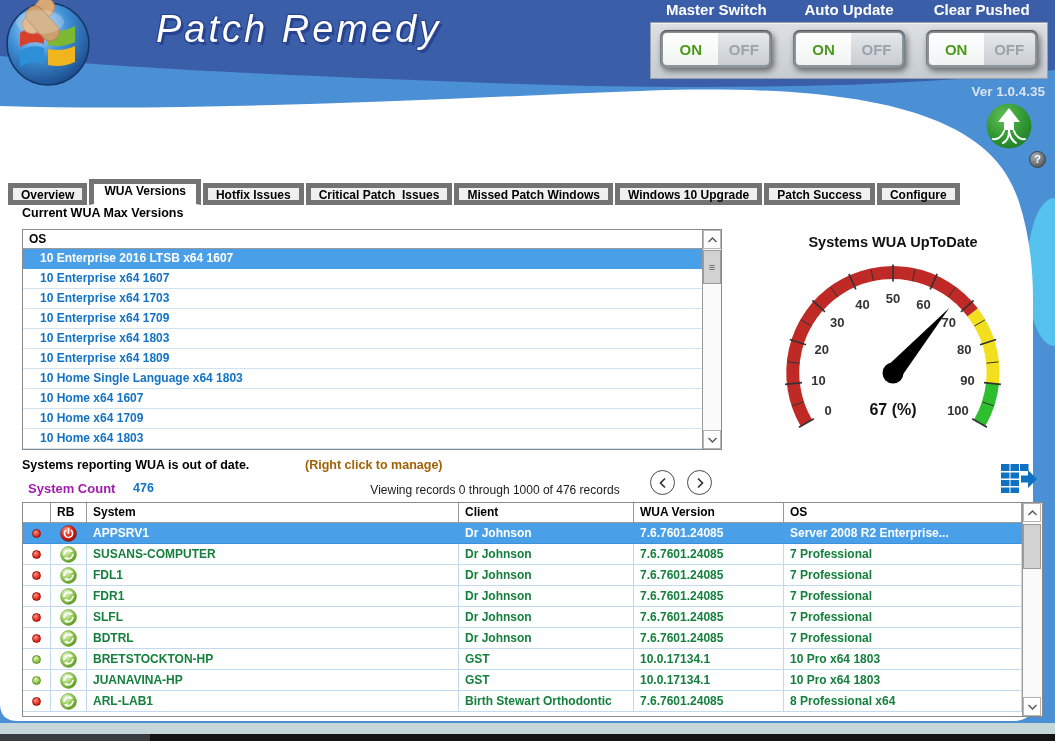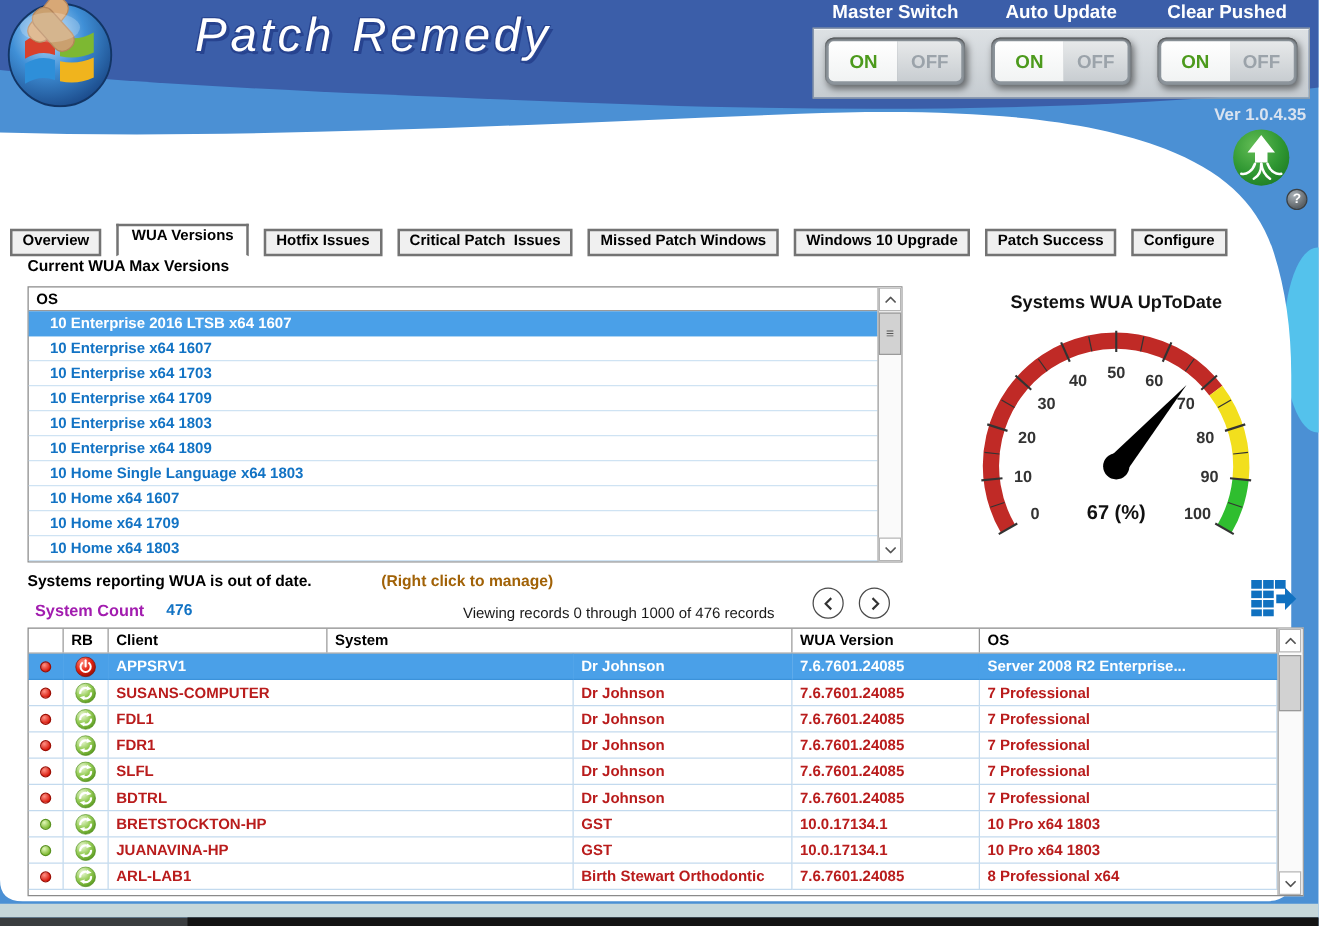--- a/index.html
+++ b/index.html
@@ -27,21 +27,21 @@
   .sw-off{flex:1;background:linear-gradient(#e7e9ea,#c8cdd1);border-radius:0 4px 4px 0;
     color:#9ba3aa;font-weight:bold;font-size:15px;display:flex;align-items:center;justify-content:center}
   .ver{left:925px;top:84px;width:120px;text-align:right;color:#d9e3f0;font-size:13.5px;font-weight:bold}
   .squid-btn{left:986px;top:103px;width:46px;height:46px;border-radius:50%;cursor:pointer}
   .help-btn{left:1029px;top:151px;width:17px;height:17px;border-radius:50%;
     background:radial-gradient(circle at 35% 28%,#aab2b8,#5d6367 70%);border:1px solid #3c4043;
     color:#fff;font-size:11px;font-weight:bold;text-align:center;line-height:15px;cursor:pointer}
 
   
   .tab-bar{left:8px;top:179px;display:flex;align-items:flex-end}
-  .tab{height:22px;background:#f0f0f0;border:2px solid #737373;margin-right:12px;
+  .tab{height:22px;background:#f0f0f0;border:5px solid #737373;margin-right:2px;
     font:bold 12px "Liberation Sans",sans-serif;color:#000;padding:0 8px;white-space:pre;cursor:pointer}
   .tab.active{height:26px;background:#fff;border-bottom:1px solid #fff;padding:0 10px}
 
   
   .list-title{left:22px;top:206px;font-size:12.5px;font-weight:bold;color:#000}
   .listbox{left:22px;top:229px;width:700px;height:221px;border:1px solid #8a8a8a;background:#fff}
   .os-header{height:19px;border-bottom:1px solid #9a9a9a;font-size:12px;font-weight:bold;
     padding:2px 6px;margin-right:19px}
   .os-rows{margin-right:19px}
   .os-row{height:20px;line-height:19px;padding-left:17px;font-size:12px;font-weight:bold;color:#1273c4;
@@ -70,21 +70,21 @@
     display:flex;align-items:center;justify-content:center;cursor:pointer}
   .prev-btn{left:650px;top:470px}.next-btn{left:687px;top:470px}
   .export-btn{left:1000px;top:462px;width:38px;height:32px;cursor:pointer}
 
   
   .table{left:22px;top:502px;width:1021px;height:215px;border:1px solid #8a8a8a;background:#fff}
   .thead{display:flex;height:20px;border-bottom:1px solid #9a9a9a}
   .th{font-size:12px;font-weight:bold;color:#000;padding:2px 6px;border-right:1px solid #9a9a9a;
     white-space:nowrap;overflow:hidden}
   .trow{display:flex;height:21px;cursor:pointer}
-  .td{font-size:12px;font-weight:bold;color:#b91c1c;line-height:20px;padding:0 6px;
+  .td{font-size:12px;font-weight:bold;color:#15803d;line-height:20px;padding:0 6px;
     border-right:1px solid #c3daee;border-bottom:1px solid #c3daee;white-space:nowrap;overflow:hidden;
     display:flex;align-items:center}
   .c-dot{width:28px;justify-content:center}
   .c-rb{width:36px;justify-content:center}
   .c-sys{width:372px}.c-client{width:175px}.c-wua{width:150px}.c-os{width:238px}
   .trow.selected .td{background:#4aa0e8;color:#fff;border-color:#4aa0e8;border-bottom-color:#3c92da}
   .dot{width:9px;height:9px;border-radius:50%}
   .dot.red{background:radial-gradient(circle at 35% 30%,#ff9184,#d8190c 75%);border:1px solid #9c0f05}
   .dot.green{background:radial-gradient(circle at 35% 30%,#e2f7b8,#7cb82f 75%);border:1px solid #5a9220}
   .tbl-scroll{position:absolute;right:0;top:0;bottom:0;width:20px;border-left:1px solid #9a9a9a;background:#fafafa}
@@ -292,22 +292,22 @@
       <rect x="1" y="25.5" width="8.5" height="5.5"></rect>
         <rect x="10.5" y="25.5" width="8.5" height="5.5"></rect>
       <polygon points="21,13.5 28,13.5 28,8 37,17 28,26 28,20.5 21,20.5"></polygon>
     </g>
   </svg>
 
   <div class="abs table">
     <div class="thead">
       <div class="th c-dot"></div>
       <div class="th c-rb">RB</div>
+      <div class="th c-sys">System</div>
       <div class="th c-client">Client</div>
-      <div class="th c-sys">System</div>
       <div class="th c-wua">WUA Version</div>
       <div class="th c-os">OS</div>
     </div>
     <div>
         <div class="trow selected">
     <div class="td c-dot">
             <span class="dot red"></span>
           </div>
     <div class="td c-rb">
             <svg viewBox="0 0 20 20" width="17" height="17">

